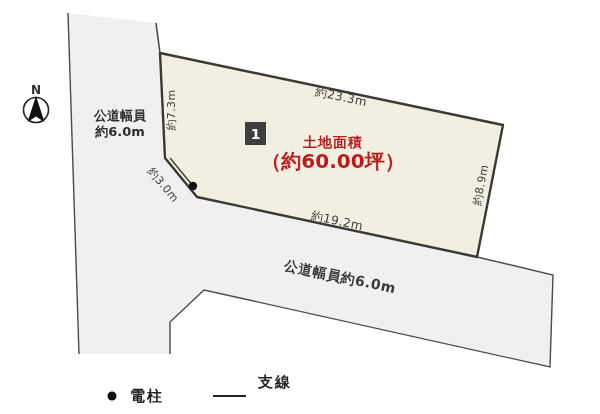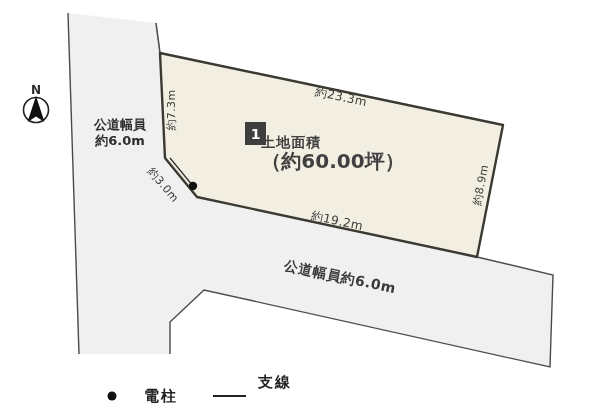--- a/index.html
+++ b/index.html
@@ -16,21 +16,21 @@
   .dim-lg{font-size:12px;}
   .rot12{transform:translate(-50%,-50%) rotate(12deg);}
   .rotm90{transform:translate(-50%,-50%) rotate(-90deg);}
   .rot50{transform:translate(-50%,-50%) rotate(50deg);}
   .rotm79{transform:translate(-50%,-50%) rotate(-79deg);}
   .road-label-v{font-size:13px;font-weight:600;text-align:center;line-height:16px;}
   .road-label-h{font-size:14px;font-weight:600;letter-spacing:0.5px;color:#3a3a3a;}
   .north{font-size:12px;font-weight:700;}
   .area-block{
     position:absolute;left:333px;top:152px;transform:translate(-50%,-50%);
-    text-align:left;white-space:nowrap;color:#404040;
+    text-align:center;white-space:nowrap;color:#b91c1c;
   }
   .area-title{font-size:14px;font-weight:700;line-height:17px;letter-spacing:1px;}
   .area-m2{font-size:21px;font-weight:700;line-height:23px;letter-spacing:0.5px;}
   .area-tsubo{font-size:20px;font-weight:700;line-height:20px;}
   .badge{
     position:absolute;left:245px;top:122px;width:21px;height:23px;
     background:#3e3e3c;color:#ffffff;font-size:14px;font-weight:700;
     display:flex;align-items:center;justify-content:center;
   }
   .legend-text{font-size:15px;font-weight:600;letter-spacing:2px;color:#222;}
@@ -58,36 +58,36 @@
       <circle cx="36" cy="110" r="12.5" fill="#ffffff" stroke="#222" stroke-width="1.6"></circle>
       <polygon points="36,96 27.5,122 36,116.5 44.5,122" fill="#111"></polygon>
     </g>
 
     <circle cx="112" cy="396" r="4.5" fill="#111"></circle>
     <line x1="213" y1="396" x2="246" y2="396" stroke="#222" stroke-width="1.8"></line>
   </svg>
 
   <div class="lbl north" style="left:36px;top:90px;">N</div>
 
-  <div class="lbl road-label-v" style="left:120px;top:124px;margin-top:9px;">
+  <div class="lbl road-label-v" style="left:120px;top:124px;">
     <div>公道幅員</div>
     <div>約6.0m</div>
   </div>
 
   <div class="lbl road-label-h rot12" style="left:340px;top:277px;">公道幅員約6.0m</div>
 
   <div class="badge">1</div>
 
   <div class="area-block">
     <div class="area-title">土地面積</div>
     <div class="area-tsubo">（約60.00坪）</div>
   </div>
 
   <div class="lbl dim dim-lg rot12" style="left:341px;top:97px;">約23.3m</div>
   <div class="lbl dim rotm90" style="left:172px;top:110px;">約7.3m</div>
   <div class="lbl dim rot50" style="left:163px;top:185px;">約3.0m</div>
   <div class="lbl dim dim-lg rot12" style="left:337px;top:221px;">約19.2m</div>
   <div class="lbl dim rotm79" style="left:481px;top:185px;">約8.9m</div>
 
-  <div class="lbl legend-text" style="left:161px;top:396px;text-align:right;">電柱</div>
+  <div class="lbl legend-text" style="left:147px;top:396px;text-align:right;">電柱</div>
   <div class="lbl legend-text" style="left:275px;top:382px;">支線</div>
 
 </div>
 
 </body></html>

